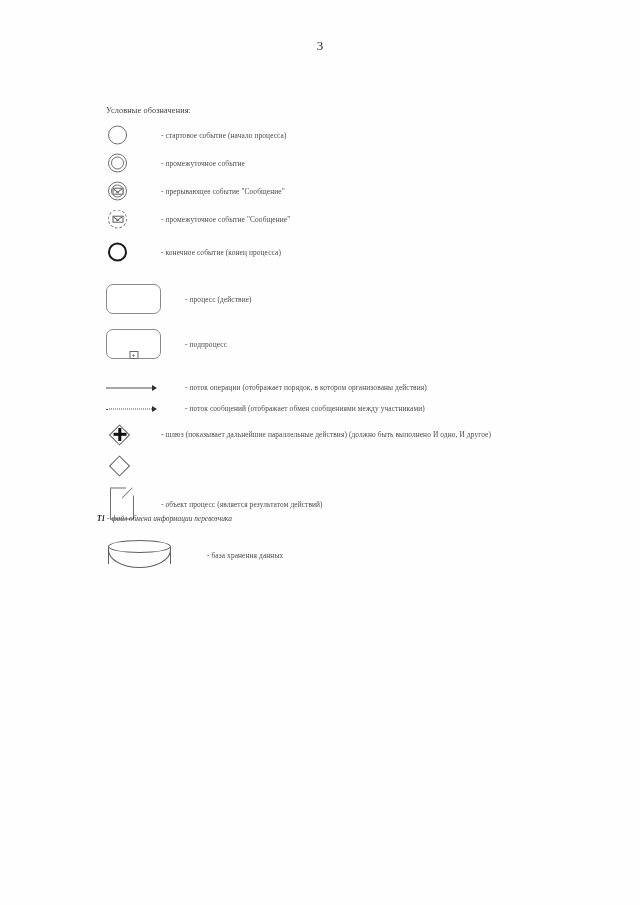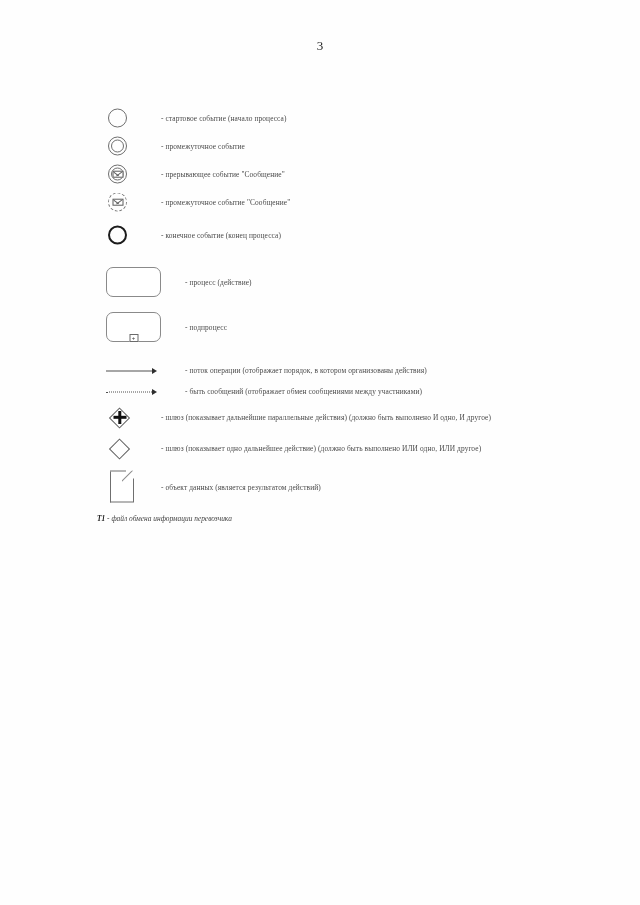--- a/index.html
+++ b/index.html
@@ -357,20 +357,21 @@
 </style>
 </head>
 <body>
 
 <div id="page">
 
   <div class="page-number">3</div>
 
   <div class="legend">
 
+    <div class="legend-title">Условные обозначения:</div>
 
     <div class="row ev-row">
       <div class="glyph ev-slot">
         <span class="circle circle-start"></span>
       </div>
       <div class="label">- стартовое событие (начало процесса)</div>
     </div>
     <div class="gap-sm"></div>
 
     <div class="row ev-row">
@@ -439,59 +440,68 @@
       </div>
       <div class="label">- поток операции (отображает порядок, в котором организованы действия)</div>
     </div>
     <div class="gap-sm"></div>
 
     <div class="row arrow-row">
       <div class="glyph arrow-slot">
         <span class="arrow-line dotted"></span>
         <span class="arrow-head"></span>
       </div>
-      <div class="label">- быть сообщений (отображает обмен сообщениями между участниками)</div>
+      <div class="label">- поток сообщений (отображает обмен сообщениями между участниками)</div>
     </div>
 
     <div class="gap-sm"></div>
 
     <div class="row gw-row">
       <div class="glyph gw-slot">
         <span class="diamond"></span>
         <span class="gw-cross-wrap">
           <span class="gw-cross-v"></span>
           <span class="gw-cross-h"></span>
         </span>
       </div>
       <div class="label">- шлюз (показывает дальнейшие параллельные действия) (должно быть выполнено И одно, И другое)</div>
     </div>
     <div class="gap-sm"></div>
 
     <div class="row gw-row">
       <div class="glyph gw-slot">
         <span class="diamond"></span>
       </div>
-      <div class="label">- шлюз (показывает одно дальнейшее действие) (должно быть выполнено ИЛИ одно, ИЛИ другое)</div>
     </div>
 
     <div class="gap-sm"></div>
 
     <div class="row doc-row">
       <div class="glyph doc-slot">
         <span class="doc-shape">
           <span class="doc-top"></span>
           <span class="doc-right"></span>
           <span class="doc-diag"></span>
         </span>
       </div>
-      <div class="label">- объект данных (является результатом действий)</div>
+      <div class="label">- объект процесс (является результатом действий)</div>
     </div>
 
     <div class="gap-md"></div>
 
+    <div class="row db-row">
+      <div class="glyph db-slot">
+        <span class="db-shape">
+          <span class="db-body"></span>
+          <span class="db-bottom"></span>
+          <span class="db-top"></span>
+        </span>
+      </div>
+      <div class="label">- база хранения данных</div>
+    </div>
 
   </div>
 
   <div class="footnote">
     <b>T1</b><span> - файл обмена информации перевозчика</span>
   </div>
 
 </div>
 
 </body></html>

